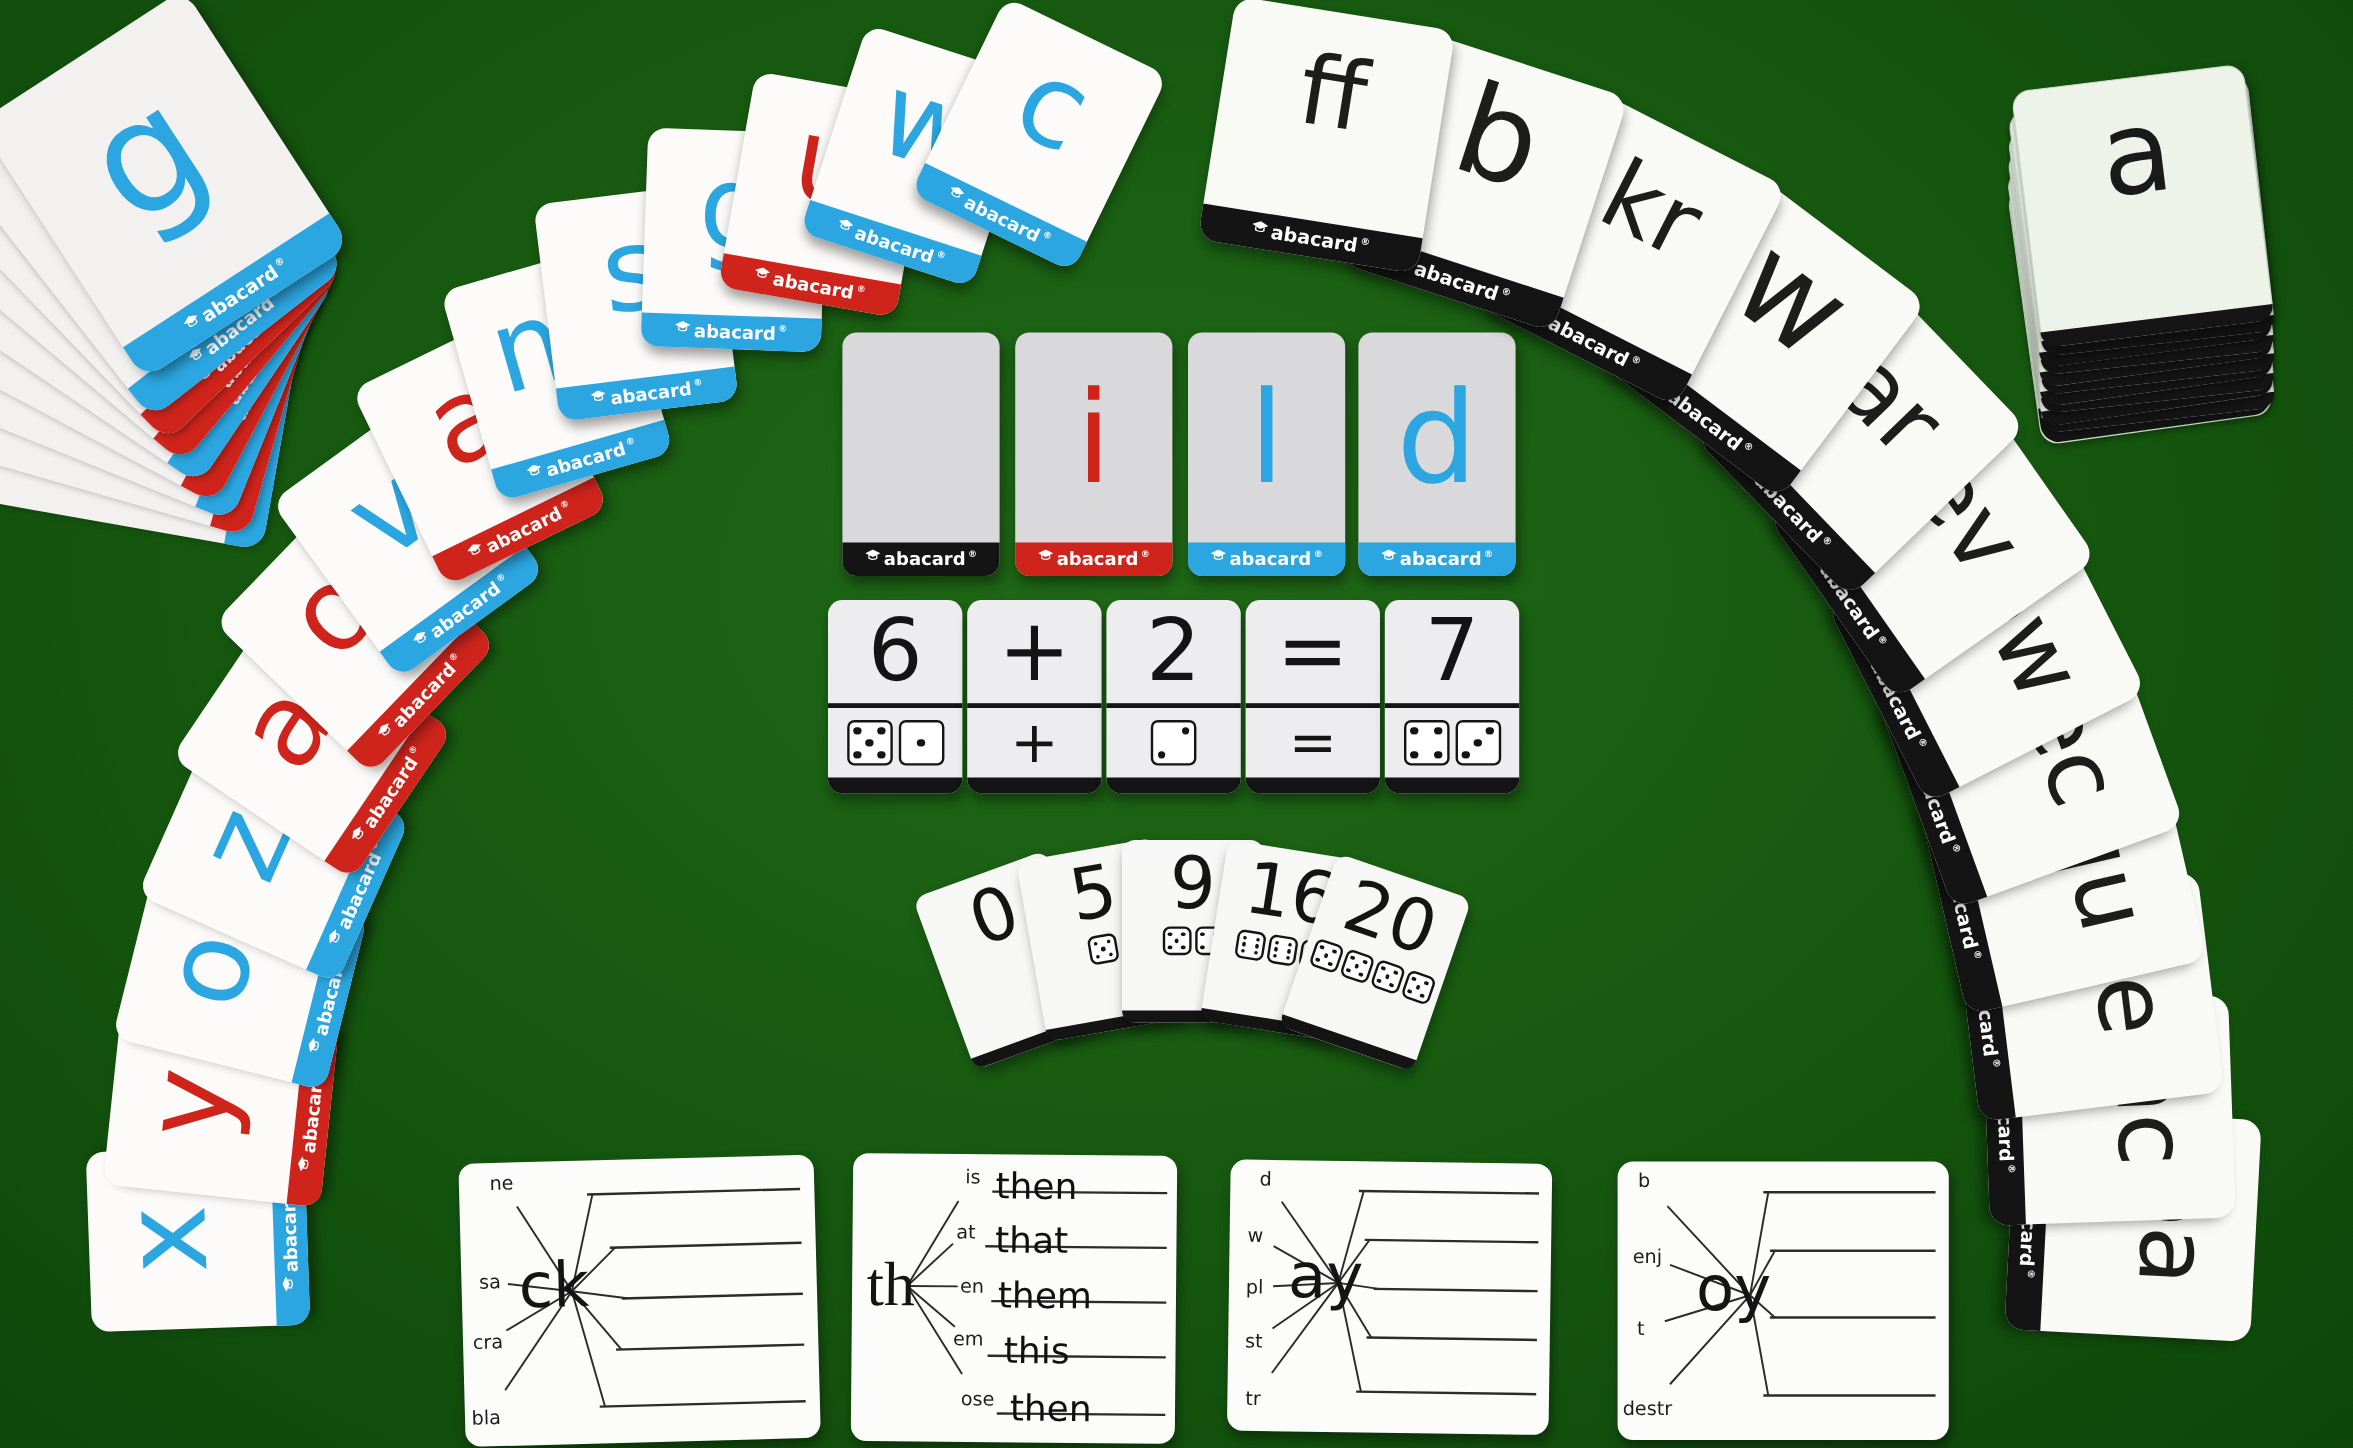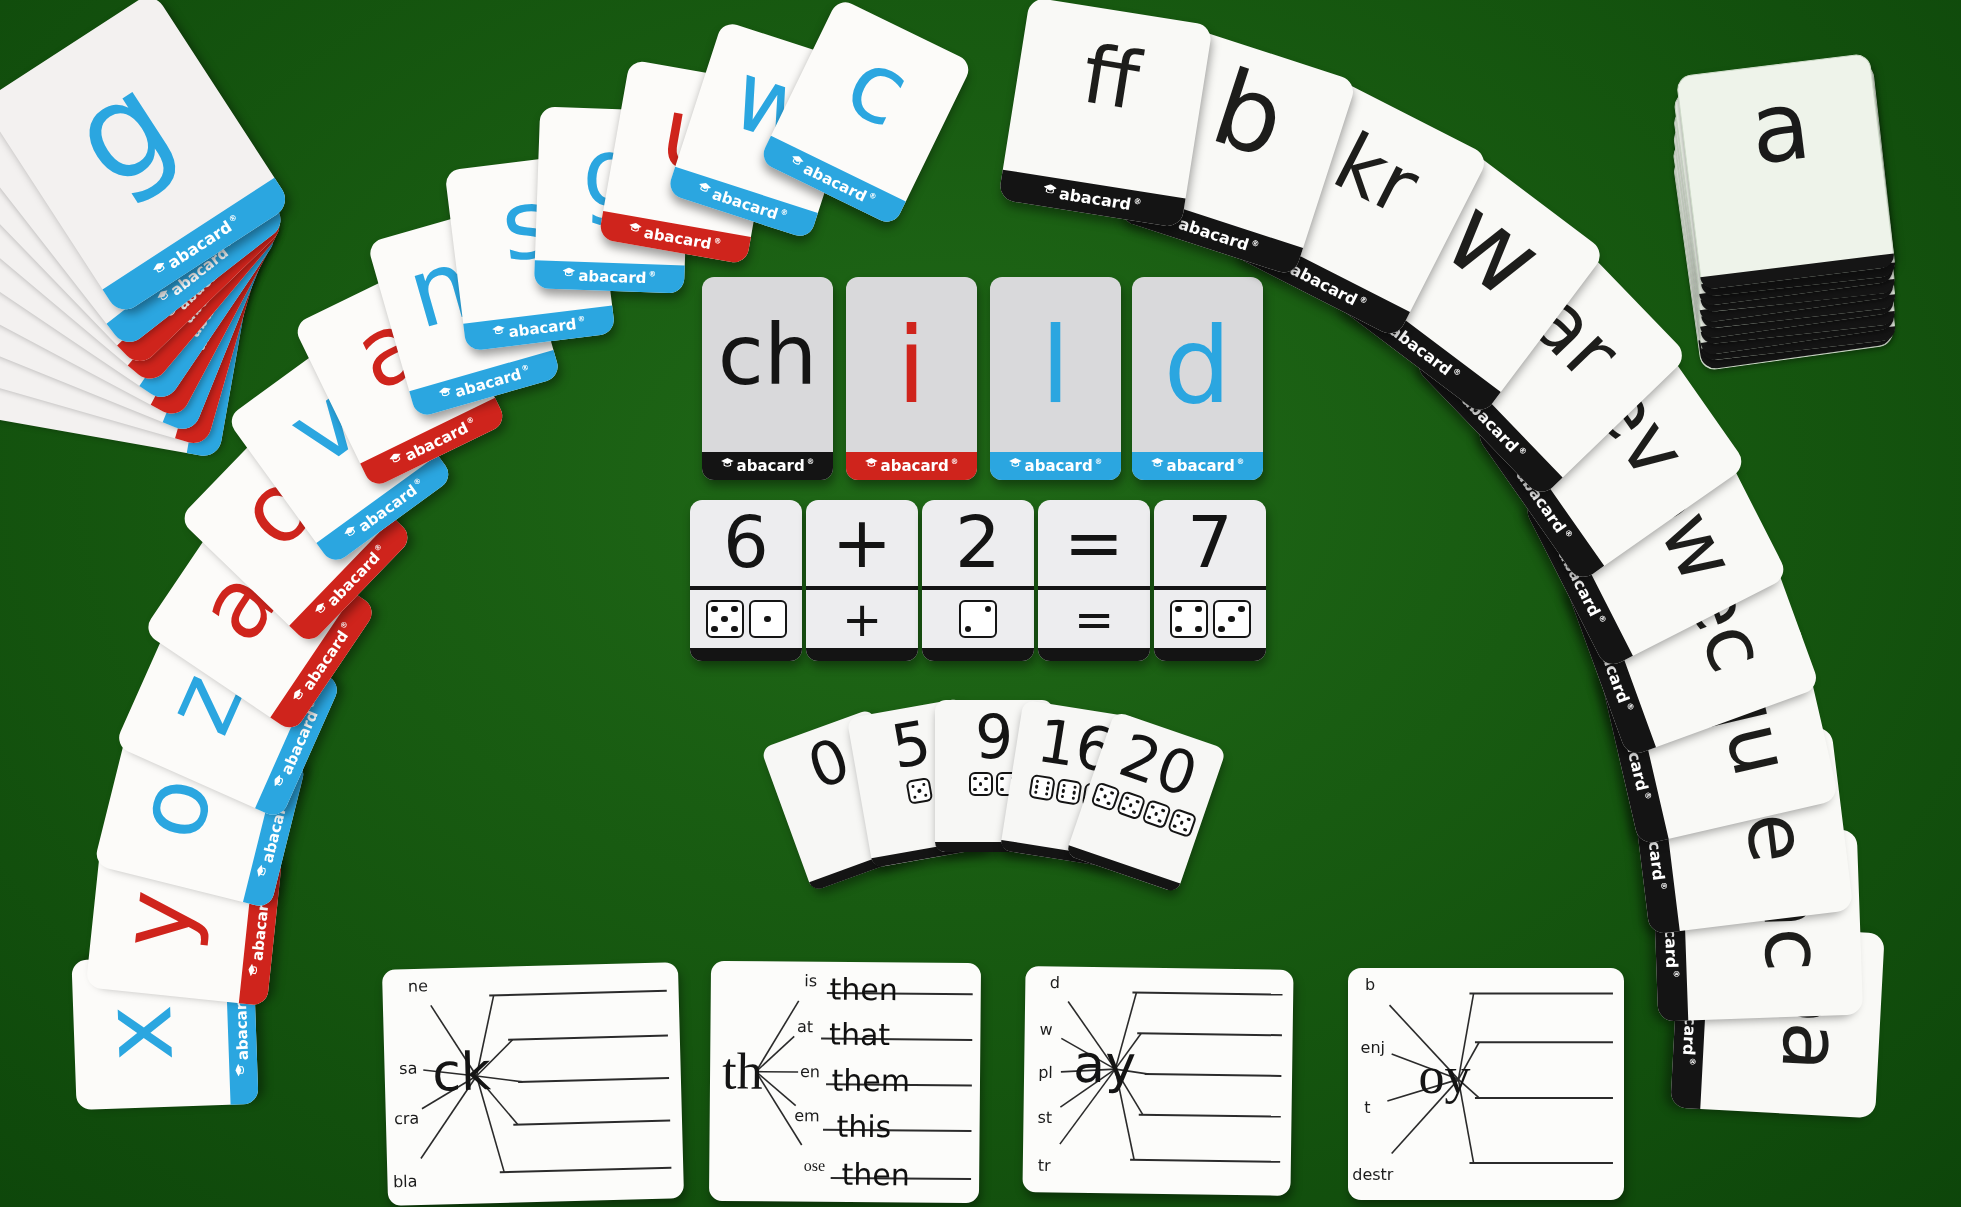--- a/index.html
+++ b/index.html
@@ -561,21 +561,20 @@
               <path d="M3.4,5 L3.4,8 Q7,10.2 10.6,8 L10.6,5" fill="none" stroke="#fff" stroke-width="1.2"></path>
             </svg>
             <span>abacard</span>
             <sup>®</sup>
           </span>
         </div>
       </div>
     </div>
   <div class="layer" id="child-row">
       <div class="card child-card" style="left: 702px; top: 277px;">
-        <div class="glyph" style="color: rgb(20, 20, 20); font-size: 84px;">ch</div>
         <div class="footer" style="background: rgb(20, 20, 20);">
           <span class="logo" style="font-size: 15px;">
             <svg viewBox="0 0 14 10" width="12.75" height="9">
               <polygon points="7,0 14,3.4 7,6.8 0,3.4" fill="#fff"></polygon>
               <path d="M3.4,5 L3.4,8 Q7,10.2 10.6,8 L10.6,5" fill="none" stroke="#fff" stroke-width="1.2"></path>
             </svg>
             <span>abacard</span>
             <sup>®</sup>
           </span>
         </div>
@@ -1020,21 +1019,21 @@
           <line x1="17" y1="46" x2="31.04" y2="31.18" stroke="#2b2b2b" stroke-width="1.6" style="vector-effect: non-scaling-stroke;"></line>
           <line x1="17" y1="46" x2="32.6" y2="46" stroke="#2b2b2b" stroke-width="1.6" style="vector-effect: non-scaling-stroke;"></line>
           <line x1="17" y1="46" x2="31.82" y2="60.04" stroke="#2b2b2b" stroke-width="1.6" style="vector-effect: non-scaling-stroke;"></line>
           <line x1="17" y1="46" x2="34.16" y2="76.42" stroke="#2b2b2b" stroke-width="1.6" style="vector-effect: non-scaling-stroke;"></line>
         </svg>
         <span class="ph-family" style="left: 12%; top: 46%; font-family: Liberation Serif, serif;">th</span>
         <span class="ph-pre" style="left: 37%; top: 8%;">is</span>
         <span class="ph-pre" style="left: 35%; top: 27%;">at</span>
         <span class="ph-pre" style="left: 37%; top: 46%;">en</span>
         <span class="ph-pre" style="left: 36%; top: 64%;">em</span>
-        <span class="ph-pre" style="left: 39%; top: 85%; font-family: Liberation Serif, serif;">ose</span>
+        <span class="ph-pre" style="left: 39%; top: 85%;">ose</span>
         <span class="ph-ex" style="left: 44%; top: 12%;">then</span>
         <span class="ph-ex" style="left: 44%; top: 31%;">that</span>
         <span class="ph-ex" style="left: 45%; top: 50%;">them</span>
         <span class="ph-ex" style="left: 47%; top: 69%;">this</span>
         <span class="ph-ex" style="left: 49%; top: 89%;">then</span>
       </div>
       <div class="card ph-card" style="left: 1024px; top: 968px; width: 268px; height: 226px; transform: rotate(0.8deg);">
         <svg viewBox="0 0 100 100" preserveAspectRatio="none" class="ph-lines">
           <line x1="40" y1="11" x2="96" y2="11" stroke="#2b2b2b" stroke-width="2" style="vector-effect: non-scaling-stroke;"></line>
           <line x1="34" y1="45" x2="41.5" y2="11" stroke="#2b2b2b" stroke-width="1.6" style="vector-effect: non-scaling-stroke;"></line>
@@ -1067,20 +1066,20 @@
           <line x1="40" y1="48" x2="47.5" y2="32" stroke="#2b2b2b" stroke-width="1.6" style="vector-effect: non-scaling-stroke;"></line>
           <line x1="46" y1="56" x2="96" y2="56" stroke="#2b2b2b" stroke-width="2" style="vector-effect: non-scaling-stroke;"></line>
           <line x1="40" y1="48" x2="47.5" y2="56" stroke="#2b2b2b" stroke-width="1.6" style="vector-effect: non-scaling-stroke;"></line>
           <line x1="44" y1="84" x2="96" y2="84" stroke="#2b2b2b" stroke-width="2" style="vector-effect: non-scaling-stroke;"></line>
           <line x1="40" y1="48" x2="45.5" y2="84" stroke="#2b2b2b" stroke-width="1.6" style="vector-effect: non-scaling-stroke;"></line>
           <line x1="40" y1="48" x2="15.04" y2="16.02" stroke="#2b2b2b" stroke-width="1.6" style="vector-effect: non-scaling-stroke;"></line>
           <line x1="40" y1="48" x2="15.82" y2="37.08" stroke="#2b2b2b" stroke-width="1.6" style="vector-effect: non-scaling-stroke;"></line>
           <line x1="40" y1="48" x2="14.259999999999998" y2="57.36" stroke="#2b2b2b" stroke-width="1.6" style="vector-effect: non-scaling-stroke;"></line>
           <line x1="40" y1="48" x2="15.82" y2="79.98" stroke="#2b2b2b" stroke-width="1.6" style="vector-effect: non-scaling-stroke;"></line>
         </svg>
-        <span class="ph-family" style="left: 35%; top: 46%; font-family: Liberation Serif, serif;">oy</span>
+        <span class="ph-family" style="left: 35%; top: 46%;">oy</span>
         <span class="ph-pre" style="left: 8%; top: 7%;">b</span>
         <span class="ph-pre" style="left: 9%; top: 34%;">enj</span>
         <span class="ph-pre" style="left: 7%; top: 60%;">t</span>
         <span class="ph-pre" style="left: 9%; top: 89%;">destr</span>
       </div>
     </div>
 </div>
 
 </body></html>

